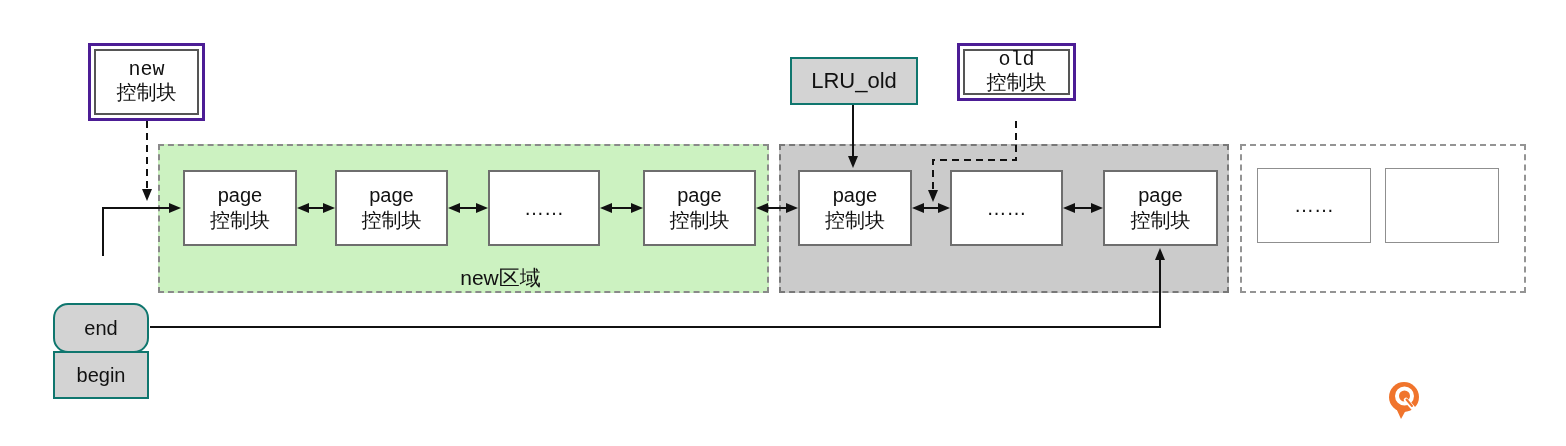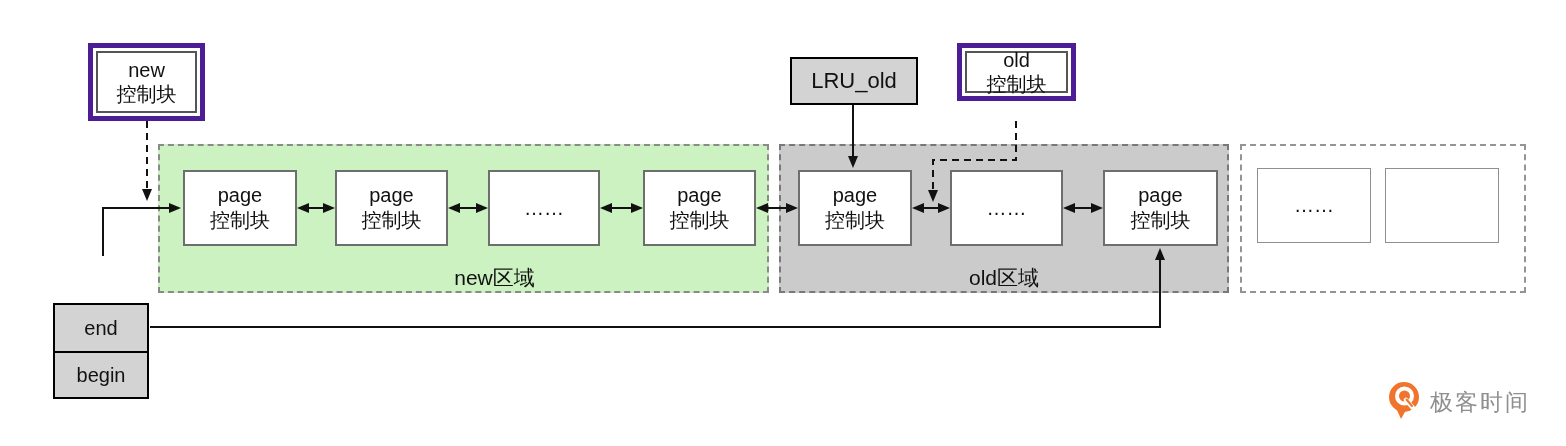--- a/index.html
+++ b/index.html
@@ -13,39 +13,39 @@
   }
   .abs{position:absolute;box-sizing:border-box;}
   
   .region{border:2px dashed #8a8a8a;z-index:1;}
   #region-new{left:158px;top:144px;width:611px;height:149px;background:#ccf2c1;}
   #region-old{left:779px;top:144px;width:450px;height:149px;background:#cbcbcb;border-color:#787878;}
   #region-evicted{left:1240px;top:144px;width:286px;height:149px;background:#ffffff;border-color:#949494;}
   .region-label{
     z-index:12;text-align:center;font-size:21px;color:#111;
   }
-  #label-new{left:148px;top:264px;width:693px;}
+  #label-new{left:154px;top:264px;width:693px;}
   #label-old{left:779px;top:264px;width:450px;}
   #label-evicted{left:1240px;top:262px;width:286px;font-size:22px;}
   
   .pagebox{
     background:#fff;border:2px solid #6e6e6e;z-index:10;
     display:flex;align-items:center;justify-content:center;
     text-align:center;font-size:20px;line-height:1.25;white-space:pre-line;
   }
   .pagebox.light{border:1.5px solid #8f8f8f;}
   
   .graycell{
-    background:#d3d3d3;border:2px solid #000000;z-index:10;
+    background:#d3d3d3;border:2px solid #0f766e;z-index:10;
     display:flex;align-items:center;justify-content:center;
     font-size:20px;text-align:center;
   }
   
   .dblbox{
-    background:#fff;border:5px solid #4c1d95;padding:3px;z-index:10;
+    background:#fff;border:3px solid #4c1d95;padding:3px;z-index:10;font-family:Liberation Mono, monospace;
   }
   .dblbox .inner{
     width:100%;height:100%;box-sizing:border-box;border:2px solid #555;
     display:flex;align-items:center;justify-content:center;
     text-align:center;font-size:20px;line-height:1.22;white-space:pre-line;
   }
   #arrow-layer{left:0;top:0;z-index:5;pointer-events:none;}
   
   #logo{left:1387px;top:381px;display:flex;align-items:center;gap:7px;z-index:10;}
   #logo-text{font-size:23px;color:#8f8f8f;letter-spacing:2px;font-weight:500;}
@@ -87,47 +87,45 @@
   <div class="abs dblbox" style="left:88px;top:43px;width:117px;height:78px;">
     <div class="inner">new
 控制块</div>
   </div>
   <div class="abs dblbox" style="left:957px;top:43px;width:119px;height:58px;">
     <div class="inner">old
 控制块</div>
   </div>
   <div class="abs graycell" style="left:790px;top:57px;width:128px;height:48px;font-size:22px;">LRU_old</div>
 
-  <div class="abs graycell" style="left:53px;top:303px;width:96px;height:50px;">end</div>
+  <div class="abs graycell" style="left:53px;top:303px;width:96px;height:50px;border-radius:15px;">end</div>
   <div class="abs graycell" style="left:53px;top:351px;width:96px;height:48px;">begin</div>
 
   <div class="abs pagebox" style="left:183px;top:170px;width:114px;height:76px;">page
 控制块</div>
   <div class="abs pagebox" style="left:335px;top:170px;width:113px;height:76px;">page
 控制块</div>
   <div class="abs pagebox" style="left:488px;top:170px;width:112px;height:76px;">……</div>
   <div class="abs pagebox" style="left:643px;top:170px;width:113px;height:76px;">page
 控制块</div>
 
   <div class="abs pagebox" style="left:798px;top:170px;width:114px;height:76px;">page
 控制块</div>
   <div class="abs pagebox" style="left:950px;top:170px;width:113px;height:76px;">……</div>
   <div class="abs pagebox" style="left:1103px;top:170px;width:115px;height:76px;">page
 控制块</div>
 
   <div class="abs pagebox light" style="left:1257px;top:168px;width:114px;height:75px;">……</div>
   <div class="abs pagebox light" style="left:1385px;top:168px;width:114px;height:75px;"></div>
 
   <div class="abs region-label" id="label-new">new区域</div>
-  <div class="abs region-label" id="label-old">old区域</div>
 
   <div class="abs" id="logo">
     <svg width="36" height="42" viewBox="0 0 36 42">
       <circle cx="17" cy="16" r="15" fill="#f0742c"></circle>
       <path d="M9,27 L14,38 L19,29 z" fill="#f0742c"></path>
       <circle cx="17.5" cy="15" r="7.5" fill="none" stroke="#ffffff" stroke-width="4"></circle>
       <path d="M19,19 L26,27" stroke="#ffffff" stroke-width="4.5" stroke-linecap="round" fill="none"></path>
       <path d="M19.5,18.5 L25,25" stroke="#f0742c" stroke-width="2" stroke-linecap="round" fill="none"></path>
     </svg>
-    <span id="logo-text">极客时间</span>
   </div>
 
 </div>
 
 </body></html>

